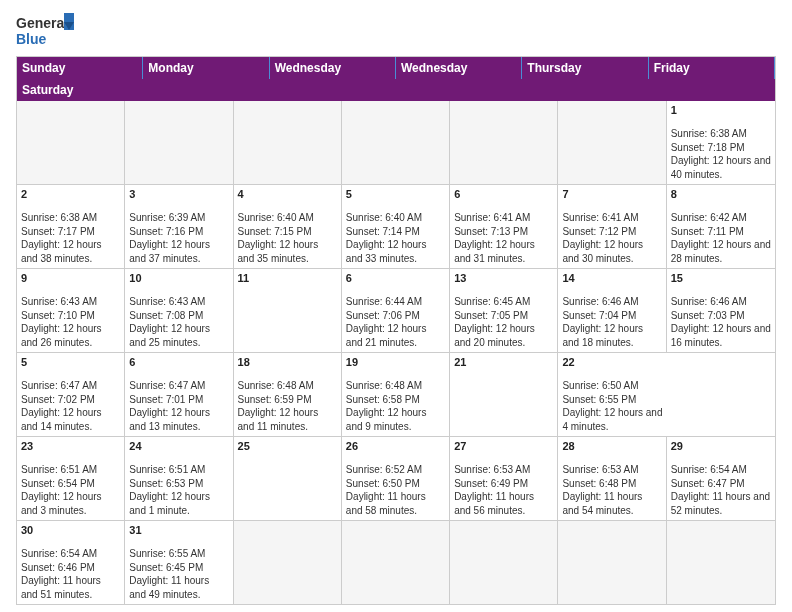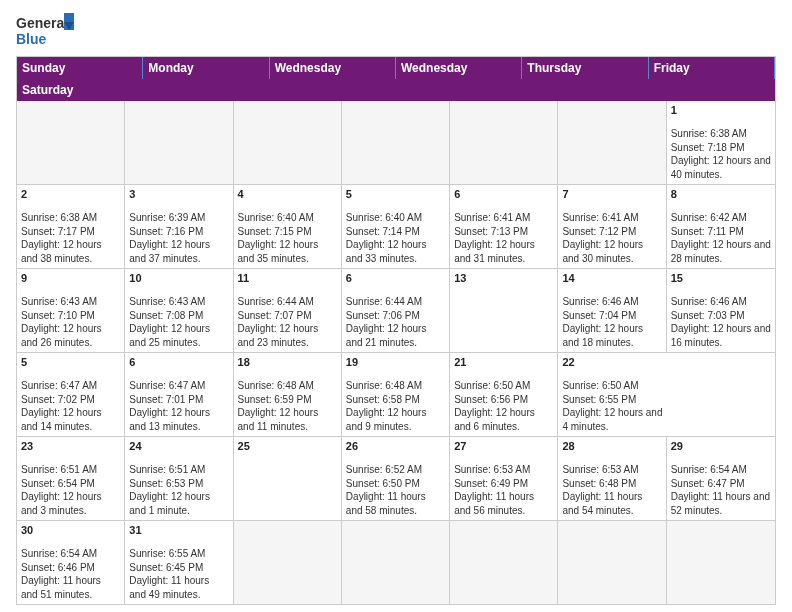--- a/index.html
+++ b/index.html
@@ -204,34 +204,34 @@
           </div>
           <div class="cal-cell">
             <div class="day-num">10</div>
             <div class="day-info">Sunrise: 6:43 AM
 Sunset: 7:08 PM
 Daylight: 12 hours
 and 25 minutes.</div>
           </div>
           <div class="cal-cell">
             <div class="day-num">11</div>
-            <div class="day-info">Sunrise: 6:44 AM
-Sunset: 7:07 PM
-Daylight: 12 hours
-and 23 minutes.</div>
           </div>
           <div class="cal-cell">
             <div class="day-num">6</div>
             <div class="day-info">Sunrise: 6:44 AM
 Sunset: 7:06 PM
 Daylight: 12 hours
 and 21 minutes.</div>
           </div>
           <div class="cal-cell">
             <div class="day-num">13</div>
+            <div class="day-info">Sunrise: 6:45 AM
+Sunset: 7:05 PM
+Daylight: 12 hours
+and 20 minutes.</div>
           </div>
           <div class="cal-cell">
             <div class="day-num">14</div>
             <div class="day-info">Sunrise: 6:46 AM
 Sunset: 7:04 PM
 Daylight: 12 hours
 and 18 minutes.</div>
           </div>
           <div class="cal-cell">
             <div class="day-num">15</div>
@@ -265,24 +265,20 @@
           </div>
           <div class="cal-cell">
             <div class="day-num">19</div>
             <div class="day-info">Sunrise: 6:48 AM
 Sunset: 6:58 PM
 Daylight: 12 hours
 and 9 minutes.</div>
           </div>
           <div class="cal-cell">
             <div class="day-num">21</div>
-            <div class="day-info">Sunrise: 6:50 AM
-Sunset: 6:56 PM
-Daylight: 12 hours
-and 6 minutes.</div>
           </div>
           <div class="cal-cell">
             <div class="day-num">22</div>
             <div class="day-info">Sunrise: 6:50 AM
 Sunset: 6:55 PM
 Daylight: 12 hours
 and 4 minutes.</div>
           </div>
         </div>
         <div class="cal-row">

